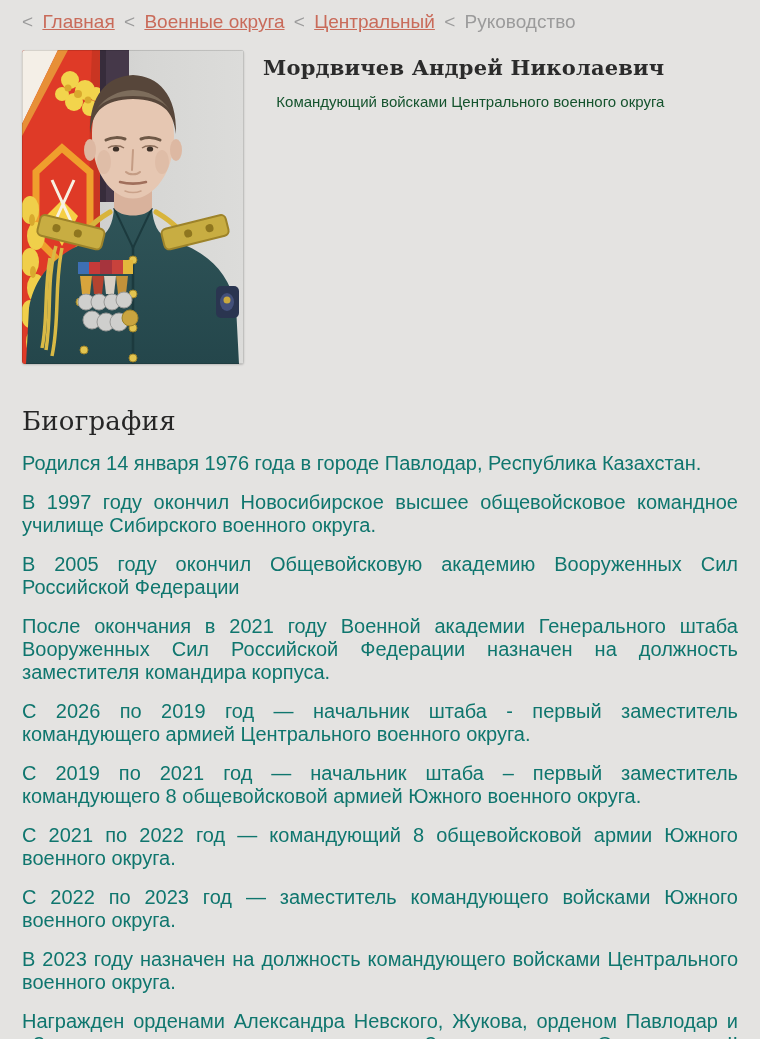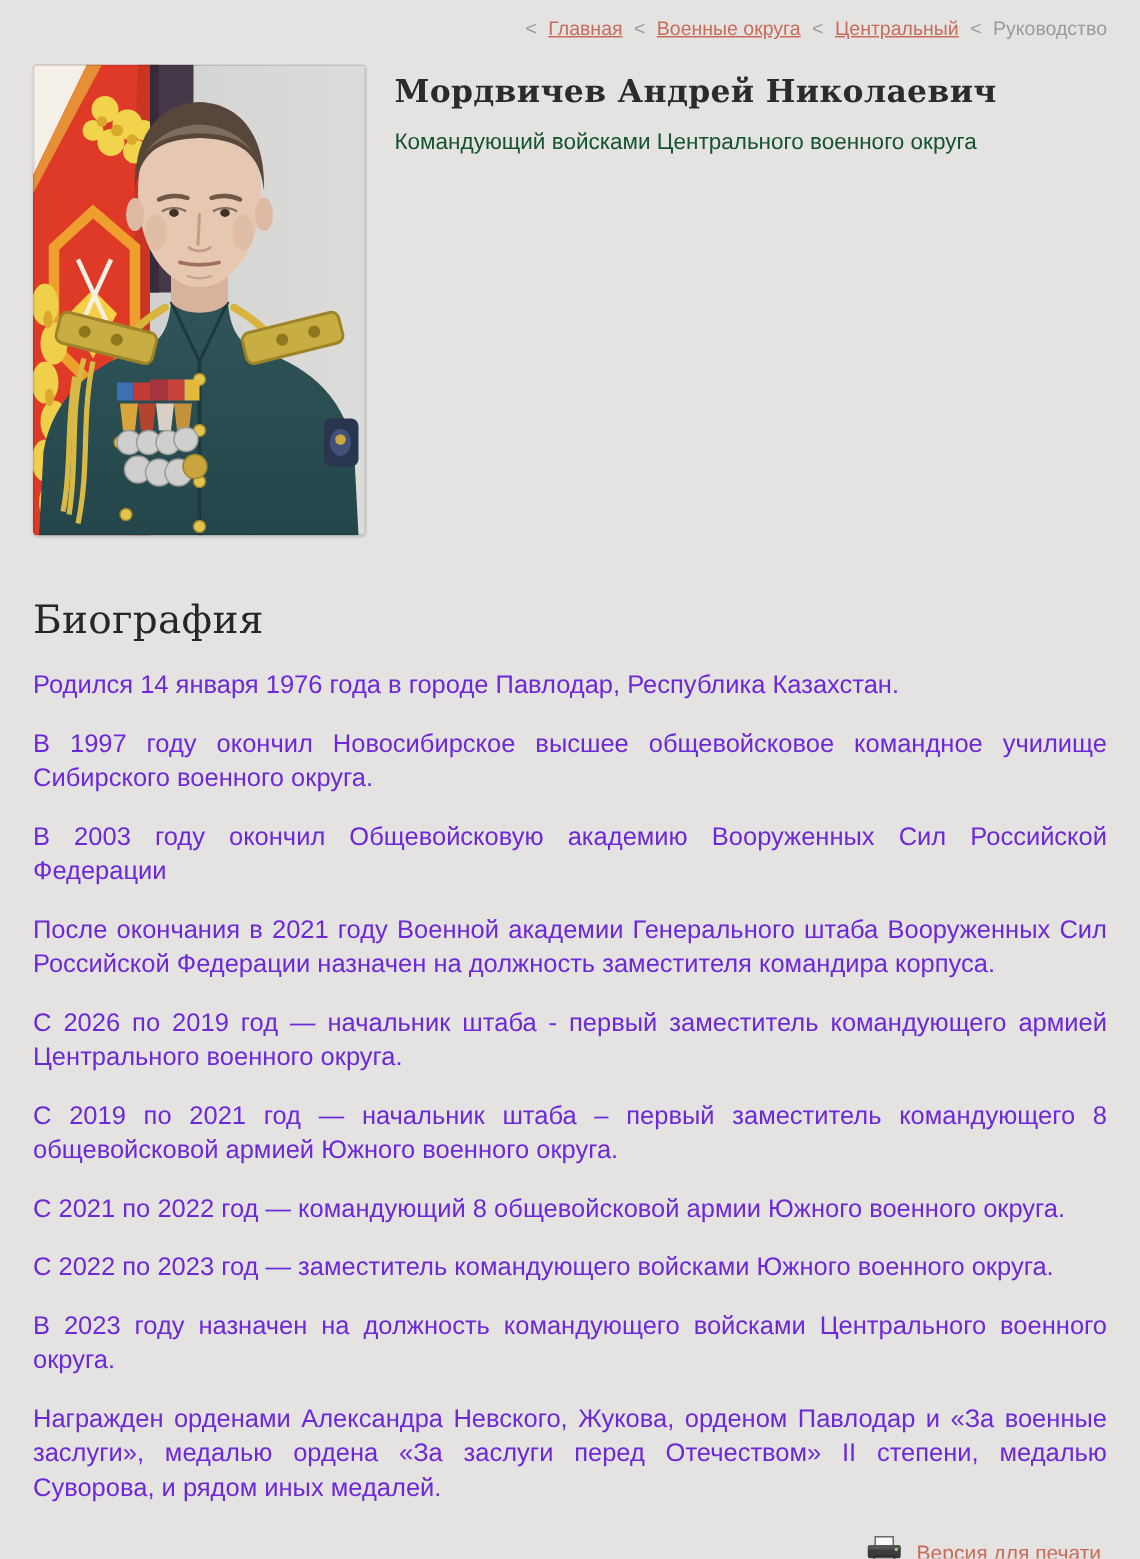--- a/index.html
+++ b/index.html
@@ -6,25 +6,24 @@
   html, body { width: 760px; height: 1039px; overflow: hidden; }
   body {
     background: #e4e3e1;
     font-family: "Liberation Sans", sans-serif;
     color: #464646;
   }
   .container { padding: 11px 22px 0 22px; }
 
   
   .breadcrumb {
-    font-size: 13px;
+    font-size: 19px;
     color: #9b9b9b;
     margin-bottom: 17px;
     white-space: nowrap;
-    text-align: right;
   }
   .breadcrumb .sep { color: #9b9b9b; margin: 0 4px; }
   .breadcrumb .sep:first-child { margin-left: 0; }
   .crumb-link {
     color: #c96b5a;
     text-decoration: underline;
     cursor: pointer;
   }
   .crumb-current { color: #9b9b9b; }
 
@@ -32,21 +31,21 @@
   .profile-row { display: flex; gap: 19px; }
   .photo-frame {
     width: 222px; height: 314px;
     flex: 0 0 222px;
     border-radius: 3px;
     overflow: hidden;
     box-shadow: 0 1px 2px rgba(0,0,0,.18);
     background: #d2d2d0;
   }
   .photo-frame svg { display: block; }
-  .profile-info { padding-top: 5px; }
+  .profile-info { padding-top: 5px; text-align: right; }
   .profile-name {
     font-family: "DejaVu Serif", "Liberation Serif", serif;
     font-size: 21px;
     font-weight: bold;
     color: #2b2b2b;
     margin-bottom: 11px;
     letter-spacing: .2px;
   }
   .profile-position, .profile-rank {
     font-size: 15px;
@@ -58,23 +57,23 @@
   .bio-heading {
     font-family: "DejaVu Serif", "Liberation Serif", serif;
     font-size: 26px;
     font-weight: normal;
     color: #262626;
     margin-top: 42px;
     margin-bottom: 5px;
     letter-spacing: .2px;
   }
   .bio p {
-    font-size: 17px;
+    font-size: 20px;
     line-height: 23px;
-    color: #6d28d9;
+    color: #0f766e;
     text-align: justify;
     margin-top: 16px;
   }
 
   
   .print-row {
     display: flex;
     justify-content: flex-end;
     align-items: center;
     gap: 9px;
@@ -262,21 +261,21 @@
     <div class="profile-info">
       <h1 class="profile-name">Мордвичев Андрей Николаевич</h1>
       <div class="profile-position">Командующий войсками Центрального военного округа</div>
     </div>
   </div>
 
   <h2 class="bio-heading">Биография</h2>
   <div class="bio">
     <p>Родился 14 января 1976 года в городе Павлодар, Республика Казахстан.</p>
     <p>В 1997 году окончил Новосибирское высшее общевойсковое командное училище Сибирского военного округа.</p>
-    <p>В 2003 году окончил Общевойсковую академию Вооруженных Сил Российской Федерации</p>
+    <p>В 2005 году окончил Общевойсковую академию Вооруженных Сил Российской Федерации</p>
     <p>После окончания в 2021 году Военной академии Генерального штаба Вооруженных Сил Российской Федерации назначен на должность заместителя командира корпуса.</p>
     <p>С 2026 по 2019 год — начальник штаба - первый заместитель командующего армией Центрального военного округа.</p>
     <p>С 2019 по 2021 год — начальник штаба – первый заместитель командующего 8 общевойсковой армией Южного военного округа.</p>
     <p>С 2021 по 2022 год — командующий 8 общевойсковой армии Южного военного округа.</p>
     <p>С 2022 по 2023 год — заместитель командующего войсками Южного военного округа.</p>
     <p>В 2023 году назначен на должность командующего войсками Центрального военного округа.</p>
     <p>Награжден орденами Александра Невского, Жукова, орденом Павлодар и «За военные заслуги», медалью ордена «За заслуги перед Отечеством» II степени, медалью Суворова, и рядом иных медалей.</p>
   </div>
 
   <div class="print-row">

